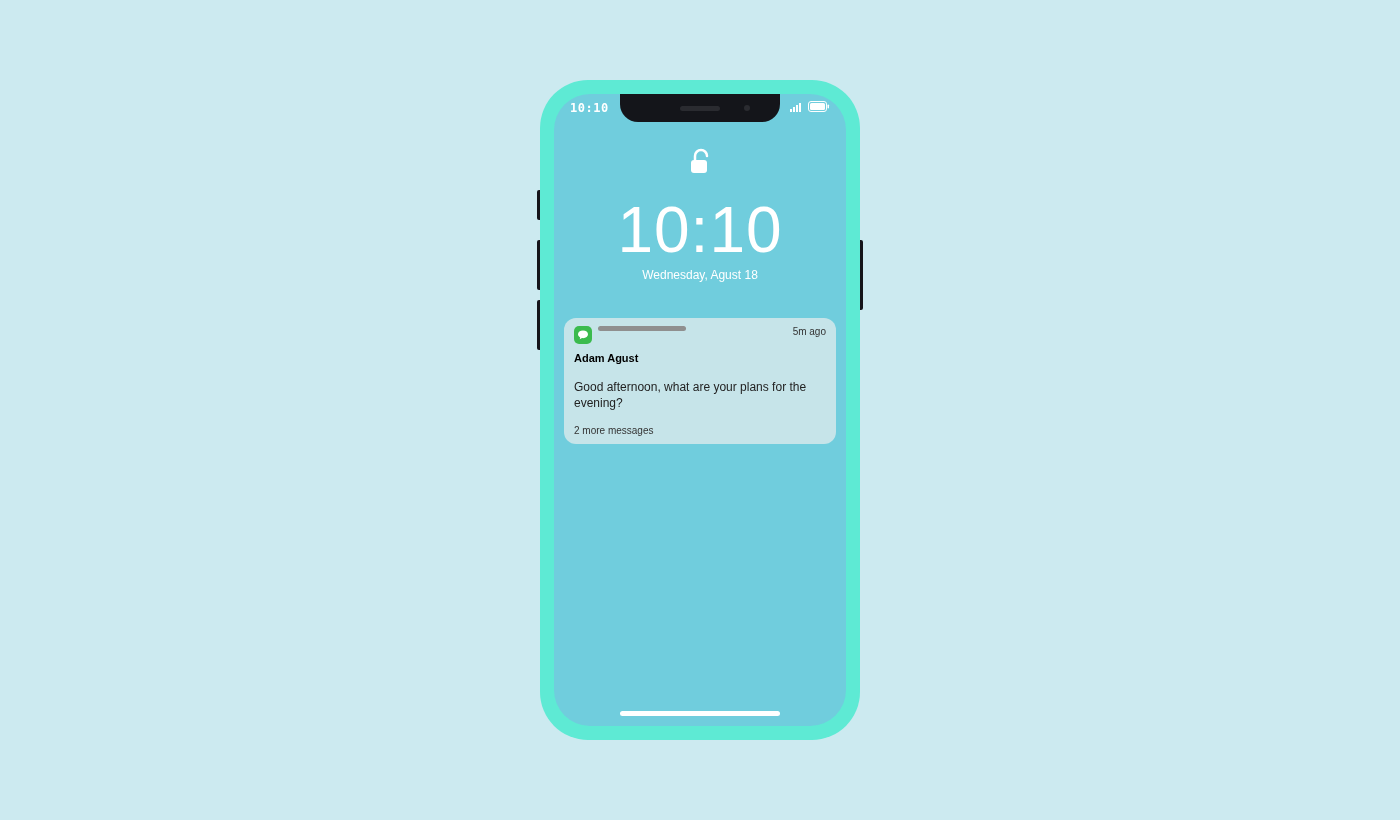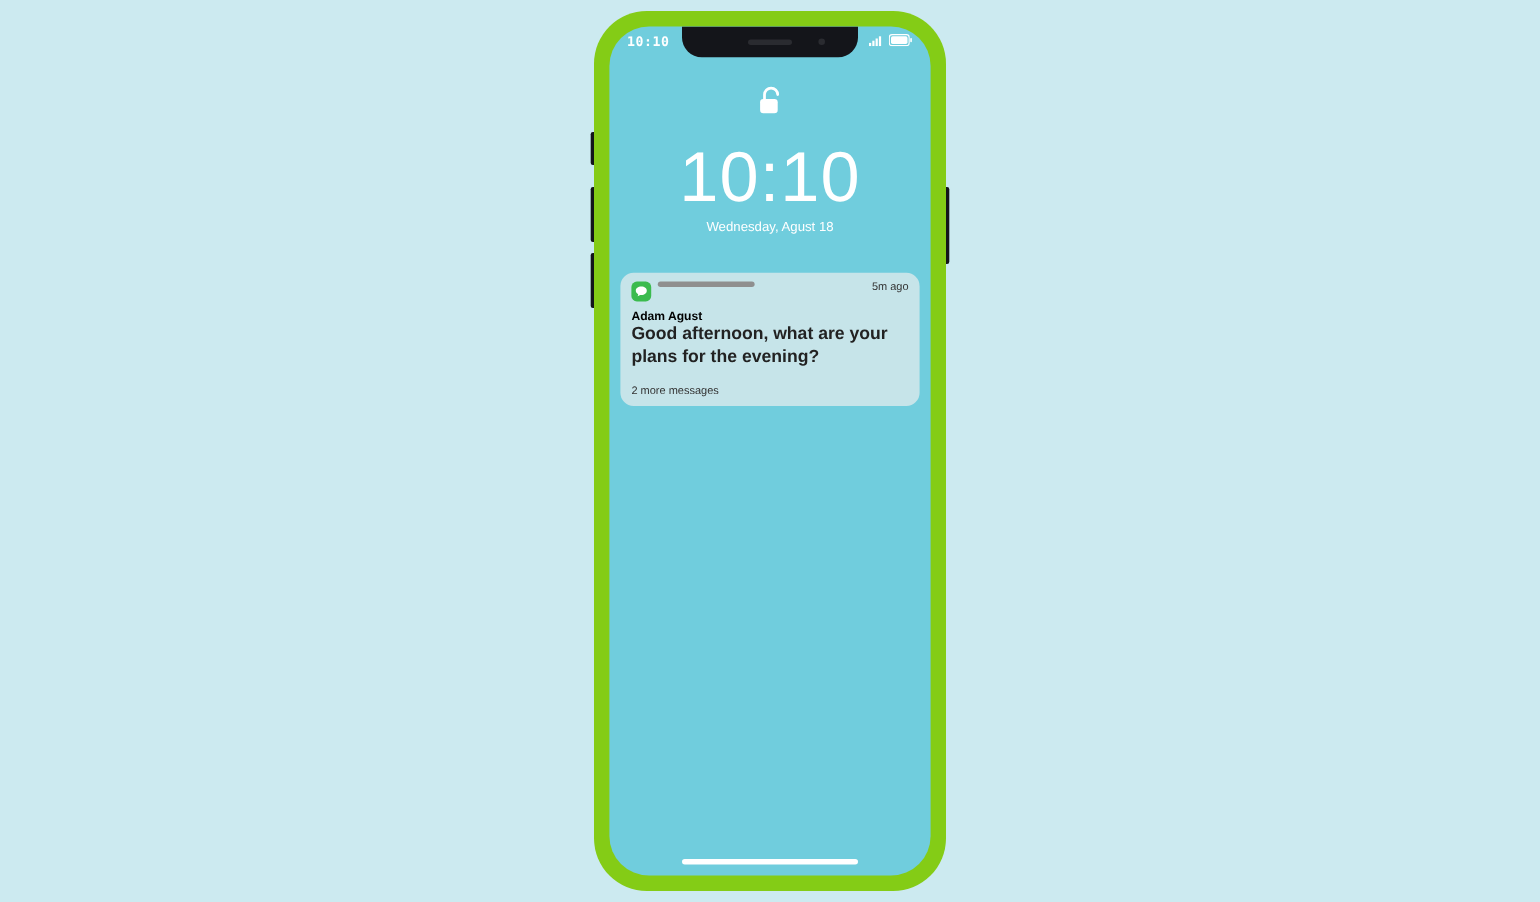--- a/index.html
+++ b/index.html
@@ -9,22 +9,22 @@
     background: #cceaf0;
     font-family: -apple-system, BlinkMacSystemFont, "Segoe UI", Helvetica, Arial, sans-serif;
     display: flex;
     align-items: center;
     justify-content: center;
     overflow: hidden;
   }
   .phone {
     position: relative;
     width: 320px;
-    height: 800px;
-    background: #84cc16;
+    height: 660px;
+    background: #5eead4;
     border-radius: 48px;
     padding: 14px;
   }
   
   .btn-side {
     position: absolute;
     background: #14151a;
   }
   .btn-left-1 { left: -3px; top: 110px; width: 3px; height: 30px; border-radius: 2px 0 0 2px; }
   .btn-left-2 { left: -3px; top: 160px; width: 3px; height: 50px; border-radius: 2px 0 0 2px; }
@@ -144,25 +144,24 @@
     font-size: 10px;
     color: #333;
   }
   .notif-sender {
     font-weight: 700;
     font-size: 11px;
     margin-top: 8px;
     color: #000;
   }
   .notif-body {
-    font-size: 16px;
-    margin-top: 0;
+    font-size: 12px;
+    margin-top: 16px;
     color: #222;
     line-height: 1.3;
-    font-weight: bold;
   }
   .notif-more {
     font-size: 10px;
     margin-top: 14px;
     color: #333;
   }
 
   .home-indicator {
     position: absolute;
     bottom: 10px;

